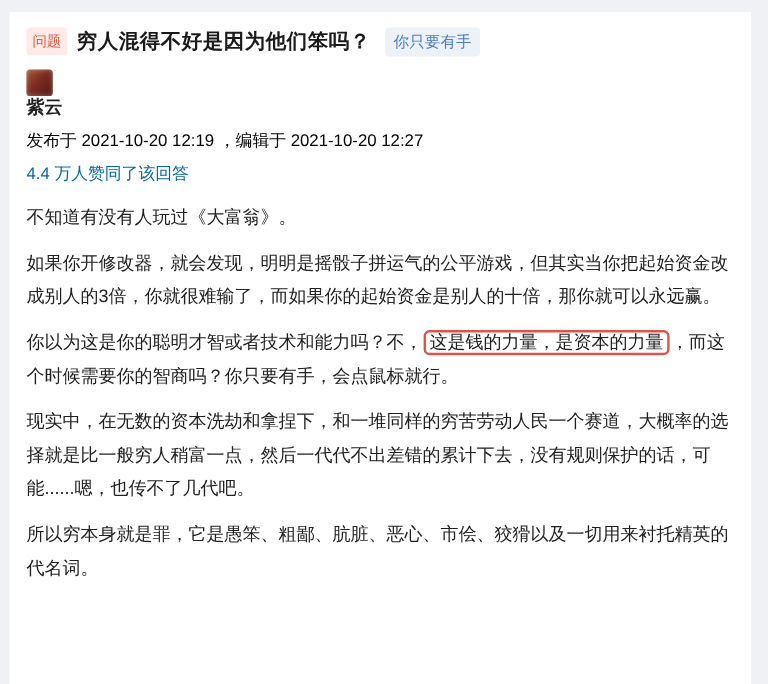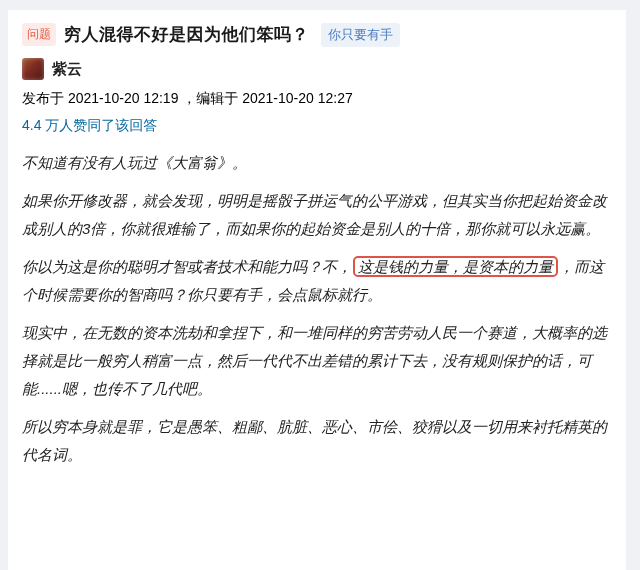--- a/index.html
+++ b/index.html
@@ -13,31 +13,31 @@
   .title-row { display:flex; align-items:flex-start; margin-bottom:11px; }
   .q-badge {
     background:#fdebe9; color:#e4593f; font-size:12px;
     padding:3px 5px; border-radius:3px; margin-right:8px; flex:none;
   }
   .q-title { font-size:17px; font-weight:bold; color:#1a1a1a; letter-spacing:.5px; }
   .goto-link {
     background:#edf2f9; color:#4a7dc4; font-size:13px; text-decoration:none;
     padding:3px 7px; border-radius:3px; margin-left:12px; flex:none; cursor:pointer;
   }
-  .author-row { display:flex; align-items:center; margin-bottom:10px; }
+  .author-row { display:flex; margin-bottom:10px;flex-direction:column; }
   .avatar {
     width:22px; height:22px; border-radius:3px; margin-right:8px; cursor:pointer;
     background:linear-gradient(135deg,#a65a3a 0%,#7c2c22 45%,#4f1713 100%);
     box-shadow:inset 0 0 4px rgba(255,255,255,.35);
   }
   .author-name { font-size:15px; font-weight:bold; color:#222222; cursor:pointer; }
   .meta { font-size:14px; color:#000000; margin-bottom:9px; }
   .upvote-note { font-size:14px; color:#0369a1; margin-bottom:14px; }
   
-  .content p { font-size:15px; line-height:28px; color:#212121; margin:0 0 10px 0;font-style:italic; }
+  .content p { font-size:15px; line-height:28px; color:#212121; margin:0 0 10px 0; }
   .redbox {
     border:2px solid #dd5449; border-radius:5px; padding:0 3px; margin:0 1px;
   }
 </style>
 </head>
 <body>
 
 <div class="card">
 
   <div class="title-row">

